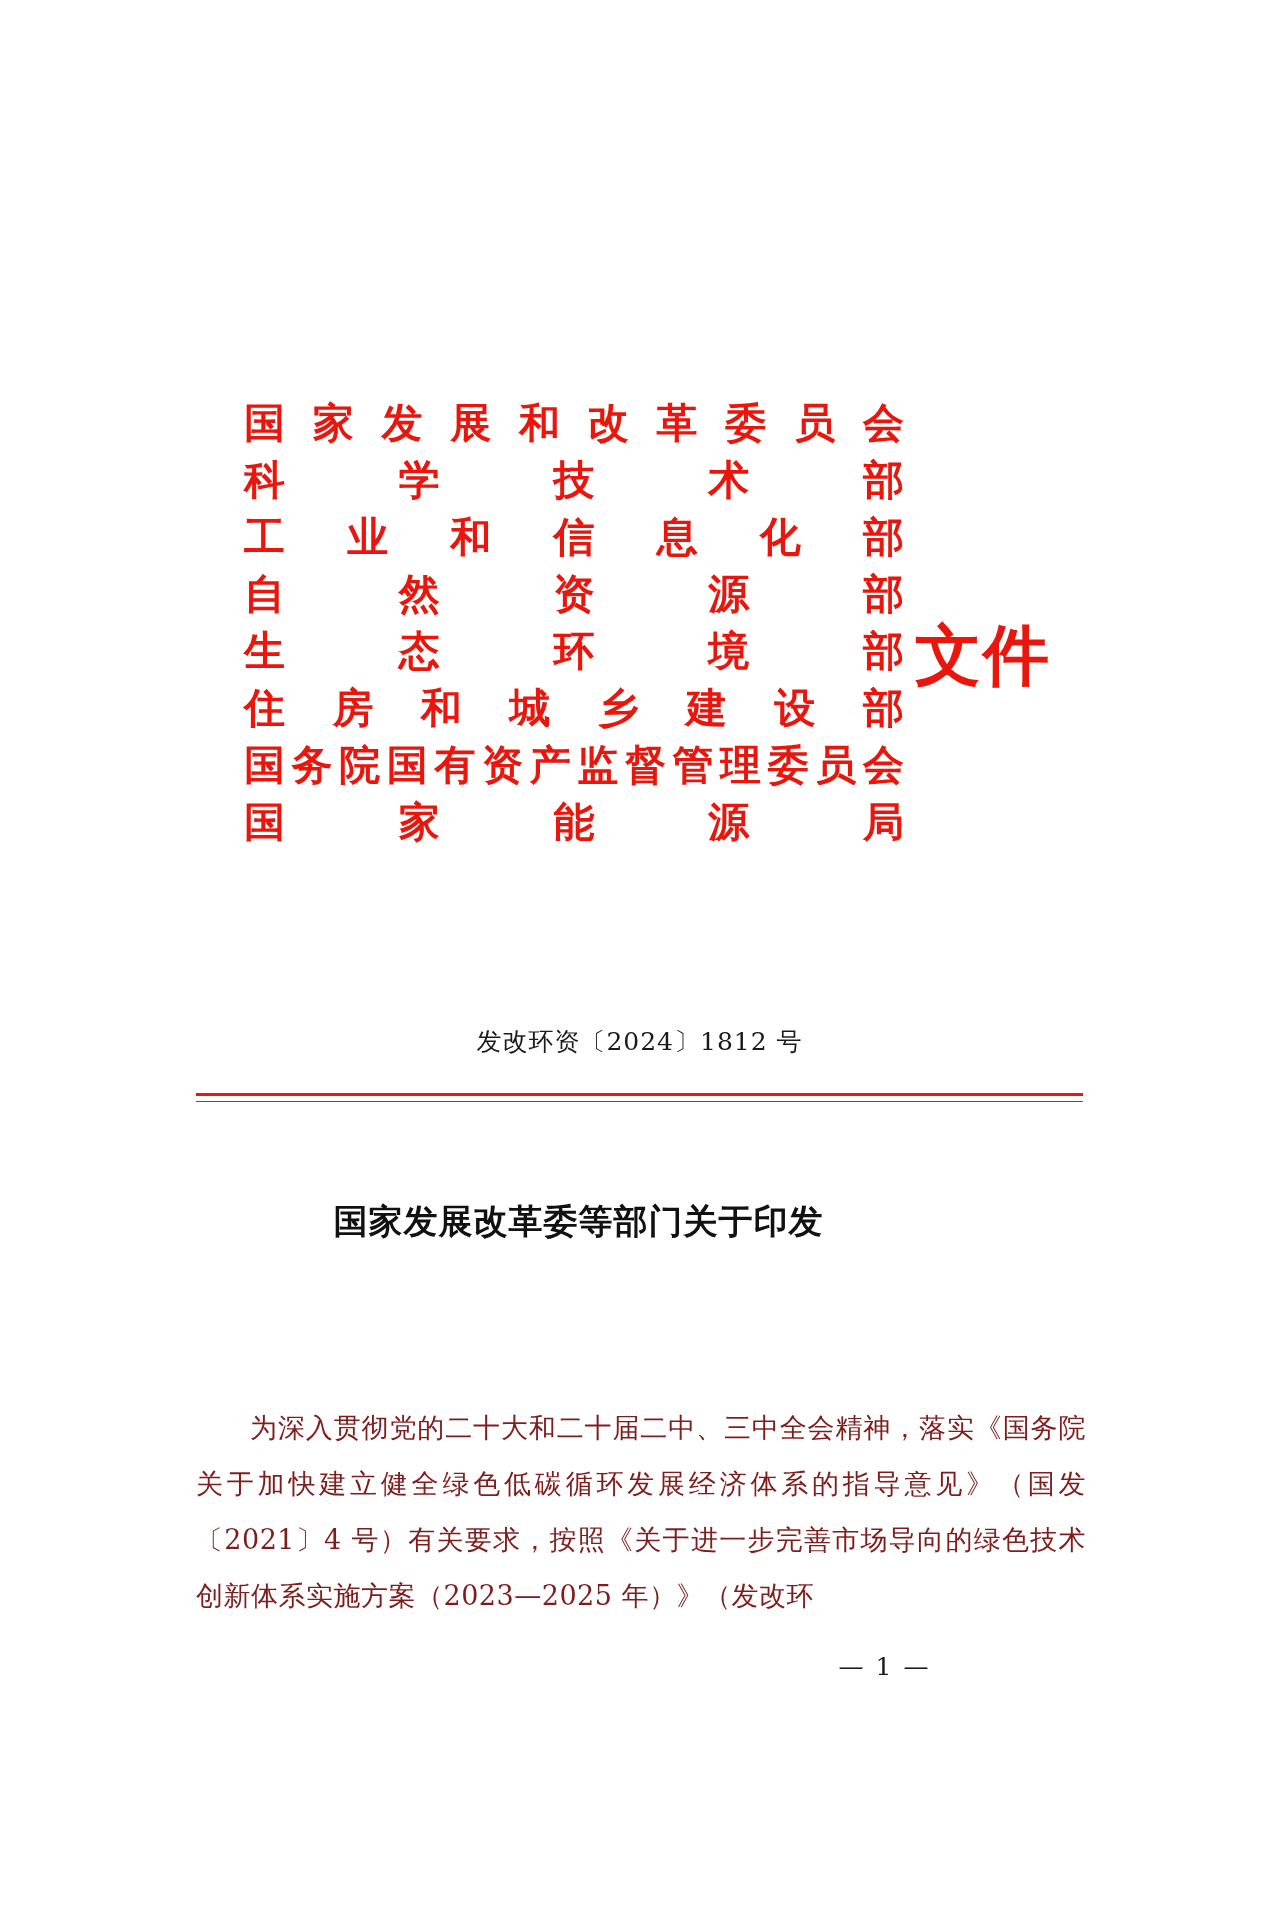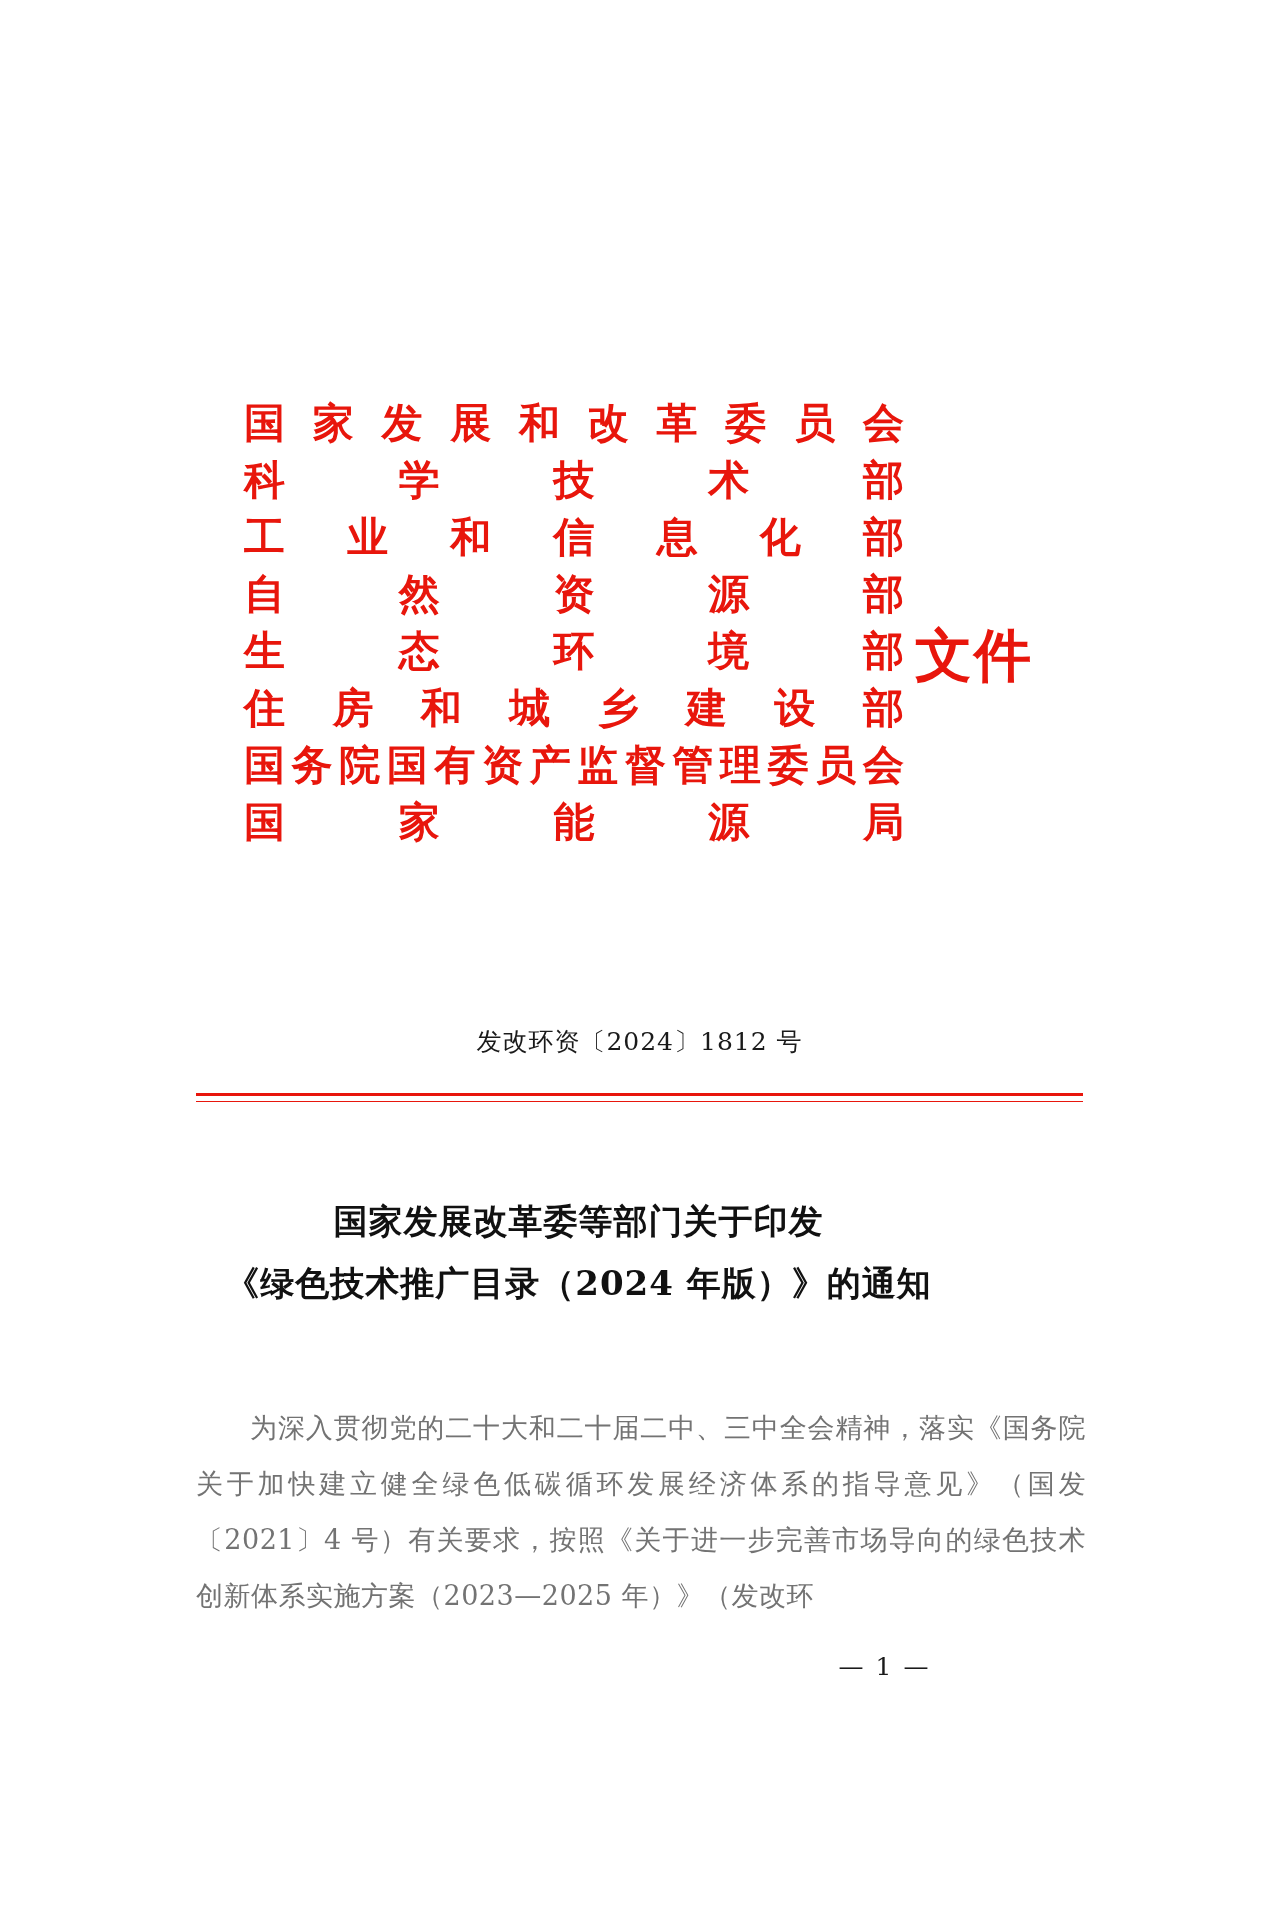--- a/index.html
+++ b/index.html
@@ -57,21 +57,21 @@
     justify-content: space-between;
   }
 
   .doc-word {
     position: absolute;
     left: 915px;
     top: 620px;
     color: #e8160c;
     font-family: "DejaVu Serif", "Liberation Serif", serif;
     font-weight: 700;
-    font-size: 57px;
+    font-size: 66px;
     line-height: 70px;
     letter-spacing: 2px;
     white-space: nowrap;
   }
 
   .doc-number {
     position: absolute;
     left: 0;
     top: 1025px;
     width: 1279px;
@@ -117,21 +117,21 @@
   .body-text {
     position: absolute;
     left: 196px;
     top: 1400px;
     width: 890px;
     font-size: 27px;
     line-height: 56px;
     letter-spacing: 0.5px;
     text-align: justify;
     text-justify: inter-ideograph;
-    color: #737373;
+    color: #7f1d1d;
   }
   .body-text p {
     margin: 0;
     text-indent: 2em;
   }
 
   .page-number {
     position: absolute;
     left: 0;
     top: 1652px;
@@ -240,21 +240,20 @@
 
   <div class="doc-word">文件</div>
 
   <div class="doc-number">发改环资〔2024〕1812 号</div>
 
   <div class="red-rule"></div>
   <div class="red-rule thin"></div>
 
   <div class="title">
     <span>国家发展改革委等部门关于印发</span>
-    <span class="line2">《绿色技术推广目录（2024 年版）》的通知</span>
   </div>
 
   <div class="body-text">
     <p>为深入贯彻党的二十大和二十届二中、三中全会精神，落实《国务院关于加快建立健全绿色低碳循环发展经济体系的指导意见》（国发〔2021〕4 号）有关要求，按照《关于进一步完善市场导向的绿色技术创新体系实施方案（2023—2025 年）》（发改环</p>
   </div>
 
   <div class="page-number">— 1 —</div>
 
 </div>
 

